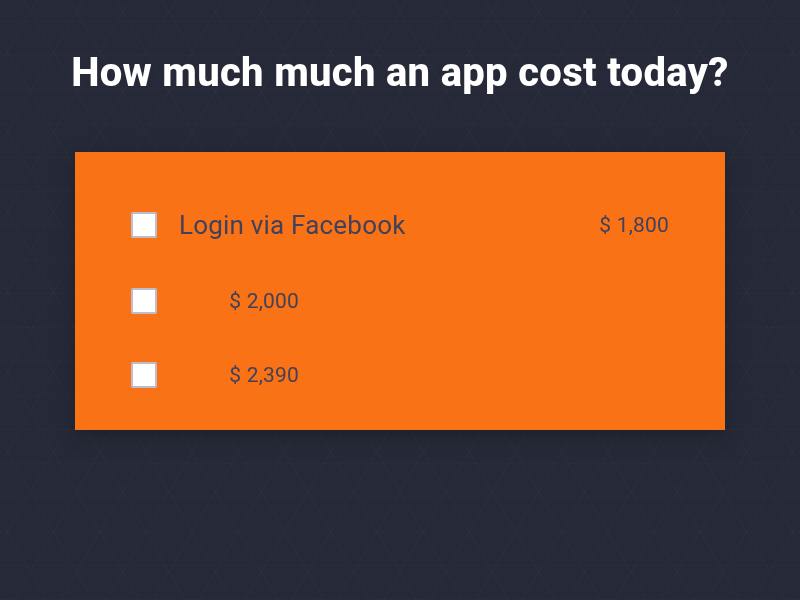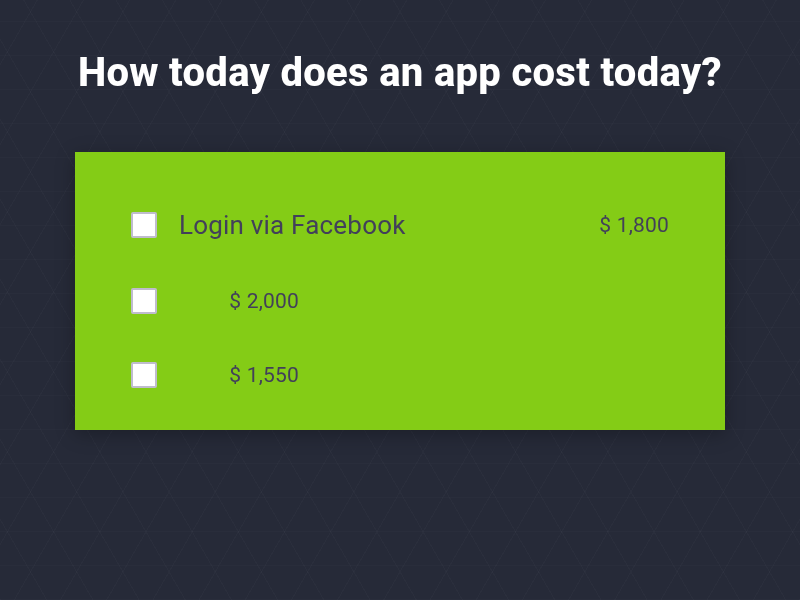--- a/index.html
+++ b/index.html
@@ -18,21 +18,21 @@
   .heading {
     color: #ffffff;
     font-size: 40px;
     font-weight: 800;
     text-align: center;
     line-height: 1.25;
     margin-top: 48px;
     letter-spacing: 0.3px;
   }
   .card {
-    background: #84cc16;
+    background: #f97316;
     width: 650px;
     margin-top: 54px;
     padding: 58px 56px 42px 56px;
     display: flex;
     flex-direction: column;
     gap: 48px;
     box-shadow: 0 4px 18px rgba(0,0,0,0.28);
   }
   .row {
     display: flex;
@@ -61,33 +61,33 @@
     font-size: 21px;
     font-weight: 400;
     letter-spacing: 0.2px;
     text-align: right;
     min-width: 120px;
   }
 </style>
 </head>
 <body>
 
-<h1 class="heading">How today does an app cost today?</h1>
+<h1 class="heading">How much much an app cost today?</h1>
 
 <div class="card">
 
   <div class="row">
     <div class="checkbox"></div>
     <div class="label">Login via Facebook</div>
     <div class="price">$ 1,800</div>
   </div>
 
   <div class="row">
     <div class="checkbox"></div>
     <div class="price">$ 2,000</div>
   </div>
 
   <div class="row">
     <div class="checkbox"></div>
-    <div class="price">$ 1,550</div>
+    <div class="price">$ 2,390</div>
   </div>
 
 </div>
 
 </body></html>

